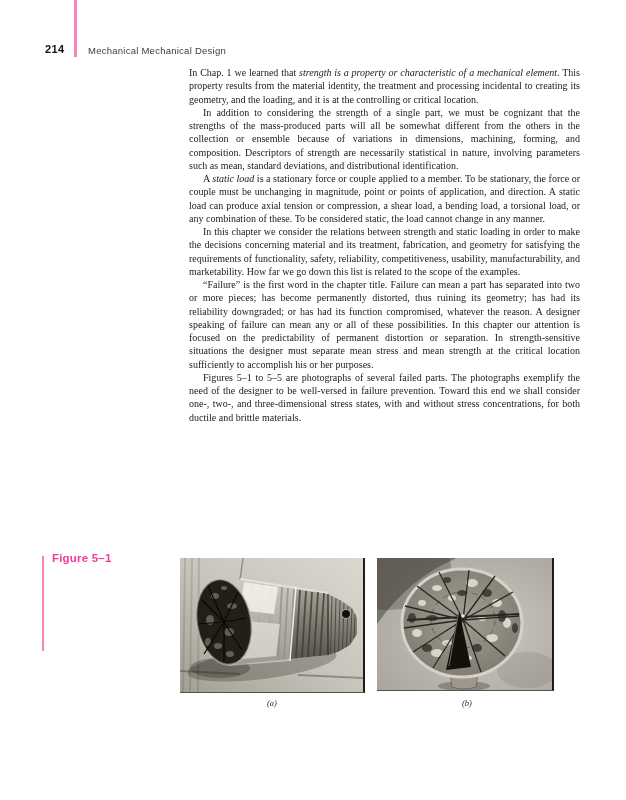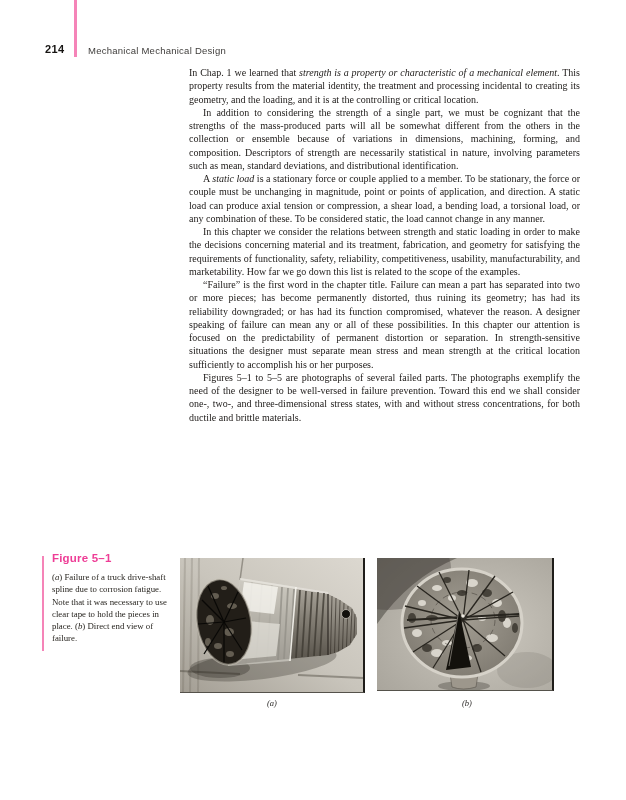--- a/index.html
+++ b/index.html
@@ -50,21 +50,20 @@
       <p class="para indent"><span>In addition to considering the strength of a single part, we must be cognizant that the strengths of the mass-produced parts will all be somewhat different from the others in the collection or ensemble because of variations in dimensions, machining, forming, and composition. Descriptors of strength are necessarily statistical in nature, involving parameters such as mean, standard deviations, and distributional identification.</span></p>
       <p class="para indent"><span>A </span><em>static load</em><span> is a stationary force or couple applied to a member. To be stationary, the force or couple must be unchanging in magnitude, point or points of application, and direction. A static load can produce axial tension or compression, a shear load, a bending load, a torsional load, or any combination of these. To be considered static, the load cannot change in any manner.</span></p>
       <p class="para indent"><span>In this chapter we consider the relations between strength and static loading in order to make the decisions concerning material and its treatment, fabrication, and geometry for satisfying the requirements of functionality, safety, reliability, competitiveness, usability, manufacturability, and marketability. How far we go down this list is related to the scope of the examples.</span></p>
       <p class="para indent"><span>“Failure” is the first word in the chapter title. Failure can mean a part has separated into two or more pieces; has become permanently distorted, thus ruining its geometry; has had its reliability downgraded; or has had its function compromised, whatever the reason. A designer speaking of failure can mean any or all of these possibilities. In this chapter our attention is focused on the predictability of permanent distortion or separation. In strength-sensitive situations the designer must separate mean stress and mean strength at the critical location sufficiently to accomplish his or her purposes.</span></p>
       <p class="para indent"><span>Figures 5–1 to 5–5 are photographs of several failed parts. The photographs exemplify the need of the designer to be well-versed in failure prevention. Toward this end we shall consider one-, two-, and three-dimensional stress states, with and without stress concentrations, for both ductile and brittle materials.</span></p>
     </main>
 
   <aside class="figure-block">
     <div class="fig-bar"></div>
     <h3 class="fig-label">Figure 5–1</h3>
-    <p class="fig-caption"><span>(</span><em>a</em><span>) Failure of a truck drive-shaft spline due to corrosion fatigue. Note that it was necessary to use clear tape to hold the pieces in place. (</span><em>b</em><span>) Direct end view of failure.</span></p>
   </aside>
 
   <figure class="photo photo-a" style="margin:0;">
     <svg width="183" height="134" viewBox="0 0 183 134">
       <defs>
         <linearGradient id="bgA" x1="0" y1="1" x2="1" y2="0">
           <stop offset="0" stop-color="#a39e94"></stop>
             <stop offset="0.5" stop-color="#c9c5bc"></stop>
             <stop offset="1" stop-color="#dcd8d0"></stop>
         </linearGradient>

